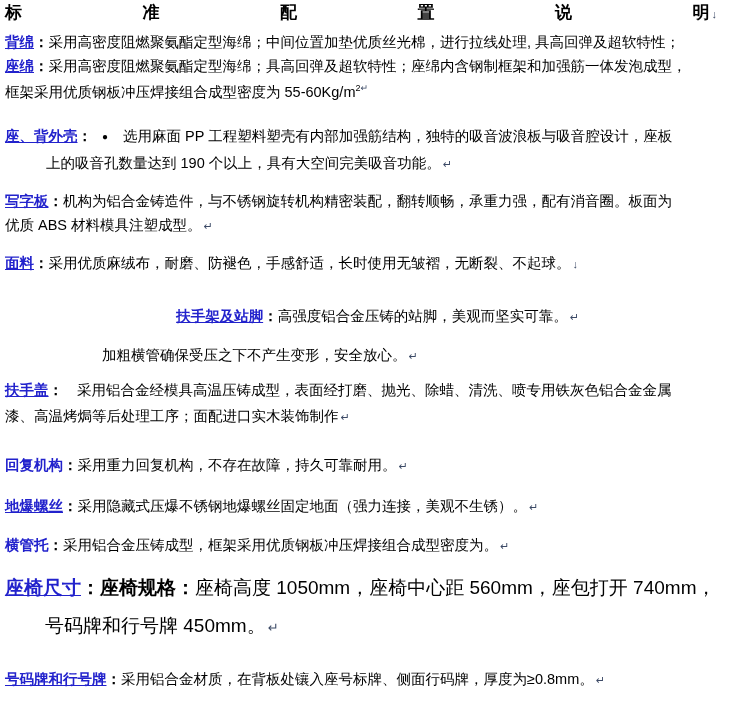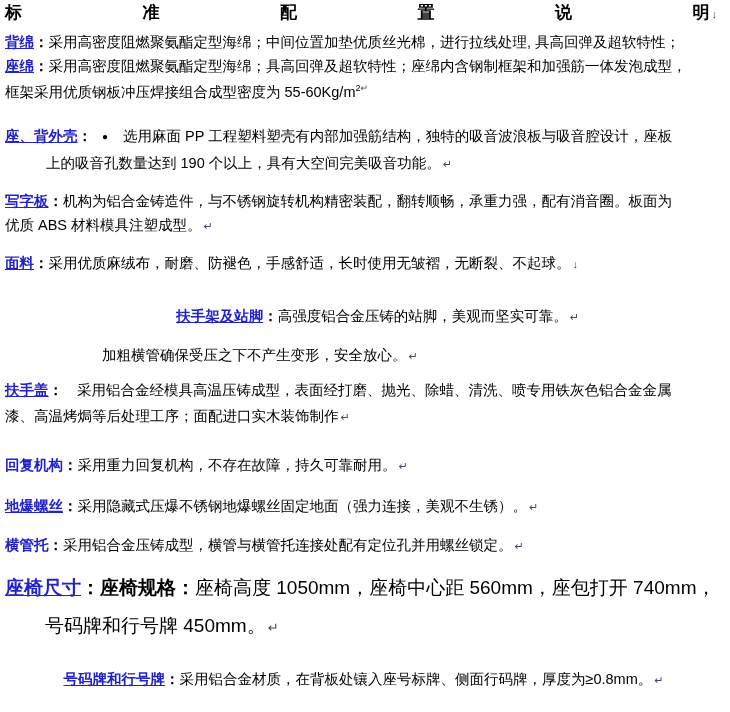--- a/index.html
+++ b/index.html
@@ -38,21 +38,21 @@
   .p-fushoujia .line1{padding-left:28px;text-align:center;}
   .p-fushoujia .line2{padding-left:97px;margin-top:16px;}
   .p-fushougai{margin-top:10px;line-height:26px;}
   .p-huifu{margin-top:24px;}
   .p-dibao{margin-top:18px;}
   .p-hengguantuo{margin-top:16px;}
   .p-chicun{margin-top:16px;font-size:19px;line-height:29px;}
   .p-chicun .biglabel{font-weight:bold;}
   .p-chicun .line2{padding-left:40px;margin-top:9px;}
   .p-chicun .mark{font-size:13px;}
-  .p-haoma{margin-top:26px;text-align:center;}
+  .p-haoma{margin-top:26px;}
 </style>
 </head>
 <body>
 
 <div class="title-row">
   <span class="tchar">标</span>
   <span class="tchar">准</span>
   <span class="tchar">配</span>
   <span class="tchar">置</span>
   <span class="tchar">说</span>
@@ -94,21 +94,21 @@
 
 <div class="para p-huifu">
   <div class="line1"><span class="label">回复机构</span><span class="colon">：</span><span>采用重力回复机构，不存在故障，持久可靠耐用。</span><span class="mark">↵</span></div>
 </div>
 
 <div class="para p-dibao">
   <div class="line1"><span class="label u">地爆螺丝</span><span class="colon">：</span><span>采用隐藏式压爆不锈钢地爆螺丝固定地面（强力连接，美观不生锈）。</span><span class="mark">↵</span></div>
 </div>
 
 <div class="para p-hengguantuo">
-  <div class="line1"><span class="label">横管托</span><span class="colon">：</span><span>采用铝合金压铸成型，横管与横管托连接处配有定位孔并用螺丝锁定。</span><span class="mark">↵</span></div>
+  <div class="line1"><span class="label">横管托</span><span class="colon">：</span><span>采用铝合金压铸成型，框架采用优质钢板冲压焊接组合成型密度为。</span><span class="mark">↵</span></div>
 </div>
 
 <div class="para p-chicun">
   <div class="line1"><span class="label u">座椅尺寸</span><span class="colon">：</span><span class="biglabel">座椅规格：</span><span>座椅高度 1050mm，座椅中心距 560mm，座包打开 740mm，</span></div>
   <div class="line2"><span>号码牌和行号牌 450mm。</span><span class="mark">↵</span></div>
 </div>
 
 <div class="para p-haoma">
   <div class="line1"><span class="label u">号码牌和行号牌</span><span class="colon">：</span><span>采用铝合金材质，在背板处镶入座号标牌、侧面行码牌，厚度为≥0.8mm。</span><span class="mark">↵</span></div>
 </div>

